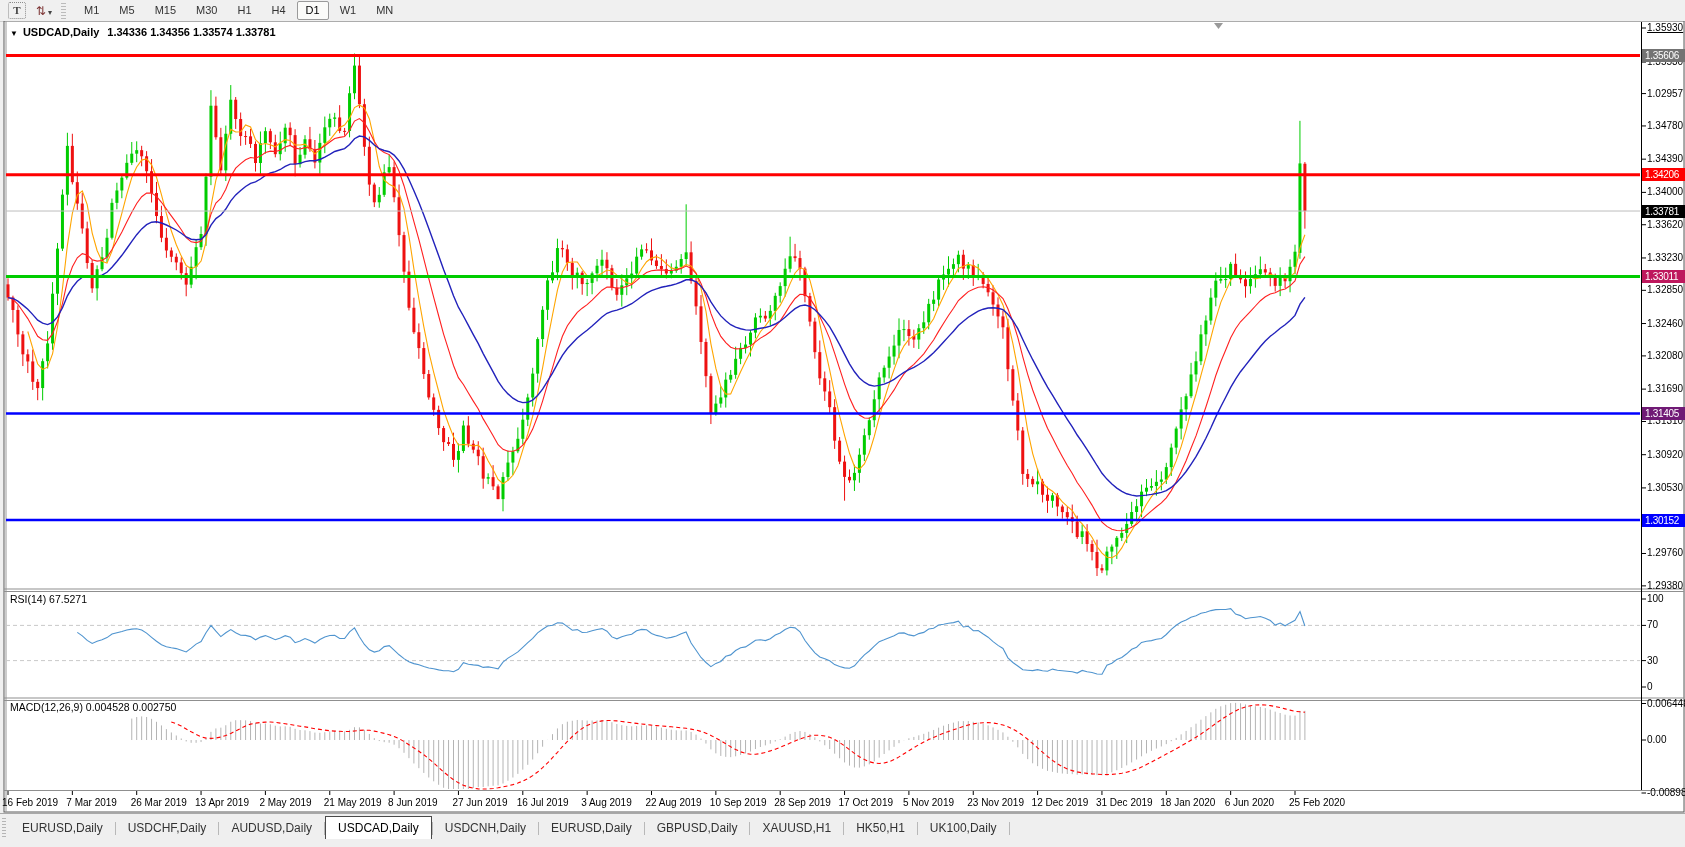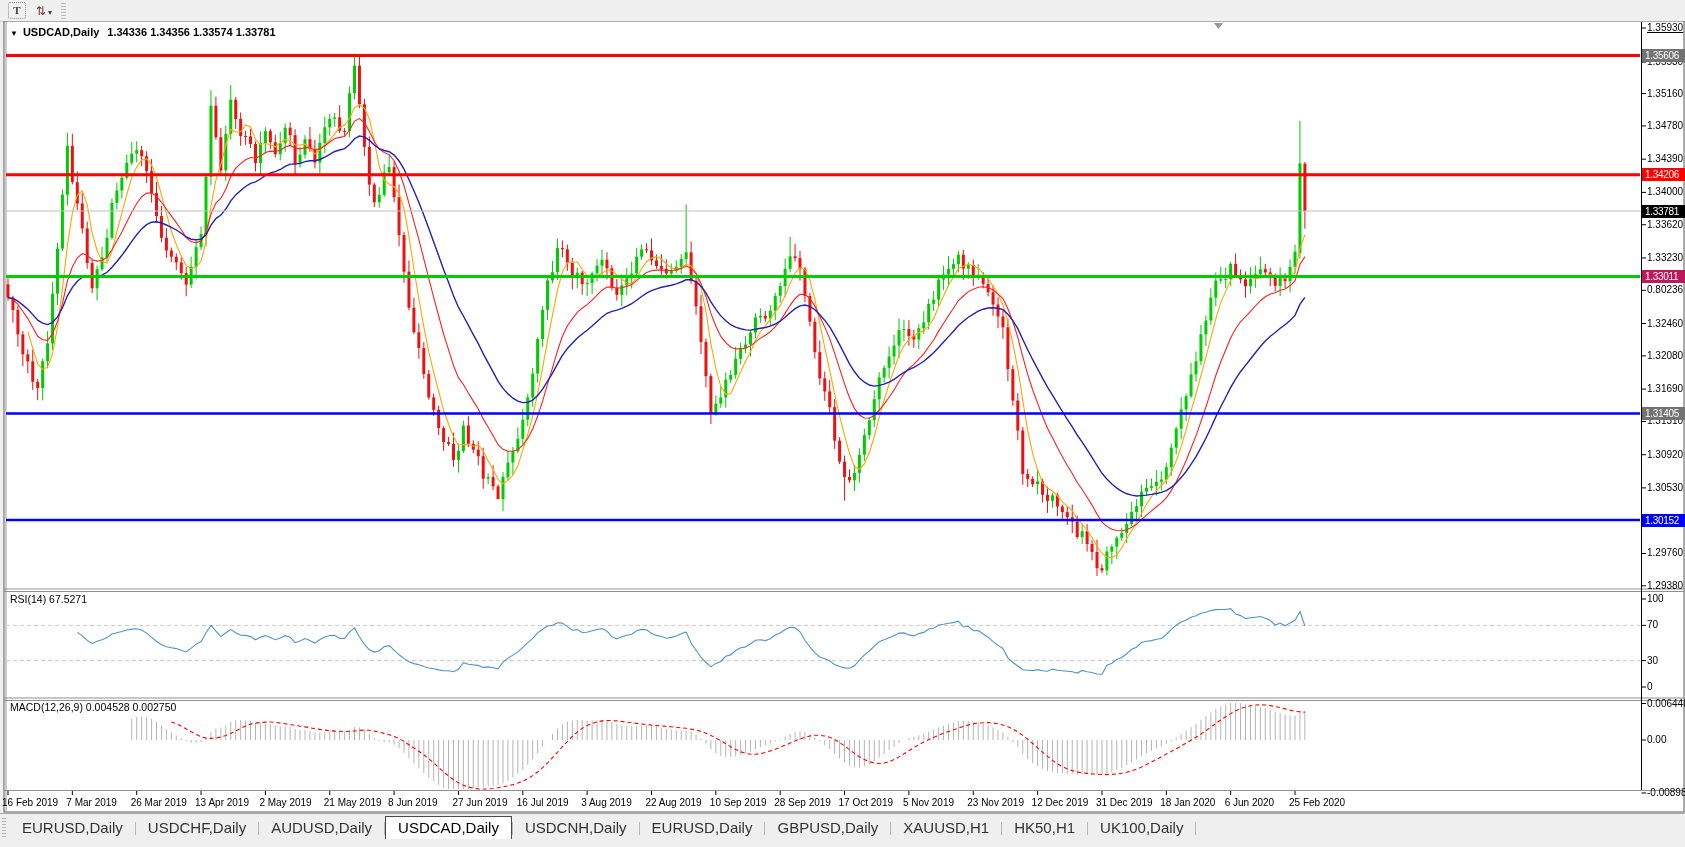--- a/index.html
+++ b/index.html
@@ -28,36 +28,47 @@
   .pane-label{font-size:10.5px;color:#000;}
   .ytick{position:absolute;left:1647px;font-size:10px;color:#000;height:12px;line-height:12px;}
   .badge{position:absolute;left:1642px;width:43px;height:13px;font-size:10px;line-height:13px;
     color:#fff;padding-left:3px;box-sizing:border-box;letter-spacing:-0.3px;}
   .xdate{position:absolute;font-size:10px;color:#000;height:12px;line-height:12px;}
   
   #tabbar{position:absolute;left:0;top:813px;width:1685px;height:34px;background:#efefef;
     border-top:1px solid #a8a8a8;display:flex;align-items:flex-start;}
   .tabgrip{width:4px;height:20px;margin:4px 4px 0 2px;
     background-image:repeating-linear-gradient(#b5b5b5 0 1px,transparent 1px 3px);}
-  .tab{margin-top:4px;height:20px;line-height:20px;padding:0 12px;font-size:15px;color:#333;
+  .tab{margin-top:4px;height:20px;line-height:20px;padding:0 12px;font-size:12px;color:#333;
     cursor:default;}
   .tab.active{margin-top:2px;height:22px;line-height:22px;background:#fff;border:1px solid #4a4a4a;
     border-bottom:none;color:#000;}
   .tabsep{width:1px;height:13px;background:#b8b8b8;margin-top:8px;}
 </style>
 </head>
 <body>
 
 <div id="app">
   <div id="toolbar">
     <div class="tool-t">T</div>
     <div class="tool-arrows">
       <span>⇅</span><span class="caret">▾</span>
     </div>
     <div class="grip"></div>
+    <div id="tf-buttons" style="display:flex;">
+        <div class="tbtn">M1</div>
+        <div class="tbtn">M5</div>
+        <div class="tbtn">M15</div>
+        <div class="tbtn">M30</div>
+        <div class="tbtn">H1</div>
+        <div class="tbtn">H4</div>
+        <div class="tbtn active">D1</div>
+        <div class="tbtn">W1</div>
+        <div class="tbtn">MN</div>
+      </div>
   </div>
 
   <div id="chart-window">
     <svg id="cv" width="1685" height="792">
         <rect x="4" y="0" width="1680" height="791" fill="#ffffff" stroke="#5a5a5a" stroke-width="1"></rect>
         <line x1="6" y1="0" x2="6" y2="791" stroke="#9a9a9a" stroke-width="1"></line>
         <defs>
           <clipPath id="mainClip">
             <rect x="5" y="1" width="1638" height="566"></rect>
           </clipPath>
@@ -907,27 +918,27 @@
       </svg>
     <div id="chart-title" class="ovl">
       <span class="tri">▼</span><span>USDCAD,Daily</span><span class="ohlc">1.34336 1.34356 1.33574 1.33781</span>
     </div>
     <div id="rsi-label" class="ovl pane-label" style="left:10px;top:572px;">RSI(14) 67.5271</div>
     <div id="macd-label" class="ovl pane-label" style="left:10px;top:680px;">MACD(12,26,9) 0.004528 0.002750</div>
     <div id="price-axis" style="position:absolute;left:1642px;top:1px;width:43px;height:769px;"></div>
     <div id="time-axis" style="position:absolute;left:0;top:770px;width:1641px;height:21px;"></div>
   <div class="ytick" style="top: 1px; text-decoration: underline;">1.35930</div>
       <div class="ytick" style="top: 35.068px;">1.35530</div>
-      <div class="ytick" style="top: 66.5809px;">1.35160</div>
+      <div class="ytick" style="top: 66.5809px;">1.02957</div>
       <div class="ytick" style="top: 98.9455px;">1.34780</div>
       <div class="ytick" style="top: 132.162px;">1.34390</div>
       <div class="ytick" style="top: 165.378px;">1.34000</div>
       <div class="ytick" style="top: 197.743px;">1.33620</div>
       <div class="ytick" style="top: 230.959px;">1.33230</div>
-      <div class="ytick" style="top: 263.324px;">0.80236</div>
+      <div class="ytick" style="top: 263.324px;">1.32850</div>
       <div class="ytick" style="top: 296.54px;">1.32460</div>
       <div class="ytick" style="top: 328.904px; text-align: right;">1.32080</div>
       <div class="ytick" style="top: 362.121px;">1.31690</div>
       <div class="ytick" style="top: 394.485px;">1.31310</div>
       <div class="ytick" style="top: 427.702px;">1.30920</div>
       <div class="ytick" style="top: 460.918px;">1.30530</div>
       <div class="ytick" style="top: 494.134px;">1.30140</div>
       <div class="ytick" style="top: 526.499px; text-align: right;">1.29760</div>
       <div class="ytick" style="top: 558.863px;">1.29380</div>
       <div class="ytick" style="top: 572px;">100</div>
@@ -955,21 +966,21 @@
       <div class="xdate" style="left: 967.25px; top: 776px;">23 Nov 2019</div>
       <div class="xdate" style="left: 1031.6px; top: 776px; text-align: center;">12 Dec 2019</div>
       <div class="xdate" style="left: 1095.95px; top: 776px;">31 Dec 2019</div>
       <div class="xdate" style="left: 1160.3px; top: 776px;">18 Jan 2020</div>
       <div class="xdate" style="left: 1224.65px; top: 776px;">6 Jun 2020</div>
       <div class="xdate" style="left: 1289px; top: 776px;">25 Feb 2020</div>
       <div class="badge" style="top: 28.0951px; background: #737373;">1.35606</div>
       <div class="badge" style="top: 147.333px; background: rgb(255, 0, 0);">1.34206</div>
       <div class="badge" style="top: 183.53px; background: rgb(0, 0, 0);">1.33781</div>
       <div class="badge" style="top: 249.111px; background: #be185d;">1.33011</div>
-      <div class="badge" style="top: 385.894px; background: #737373;">1.31405</div>
+      <div class="badge" style="top: 385.894px; background: #701a75;">1.31405</div>
       <div class="badge" style="top: 492.612px; background: rgb(0, 0, 255);">1.30152</div>
     </div>
 
   <div id="tabbar">
     <div class="tabgrip"></div>
   <div class="tab">EURUSD,Daily</div>
       <div class="tabsep"></div>
       <div class="tab">USDCHF,Daily</div>
       <div class="tabsep"></div>
       <div class="tab">AUDUSD,Daily</div>

